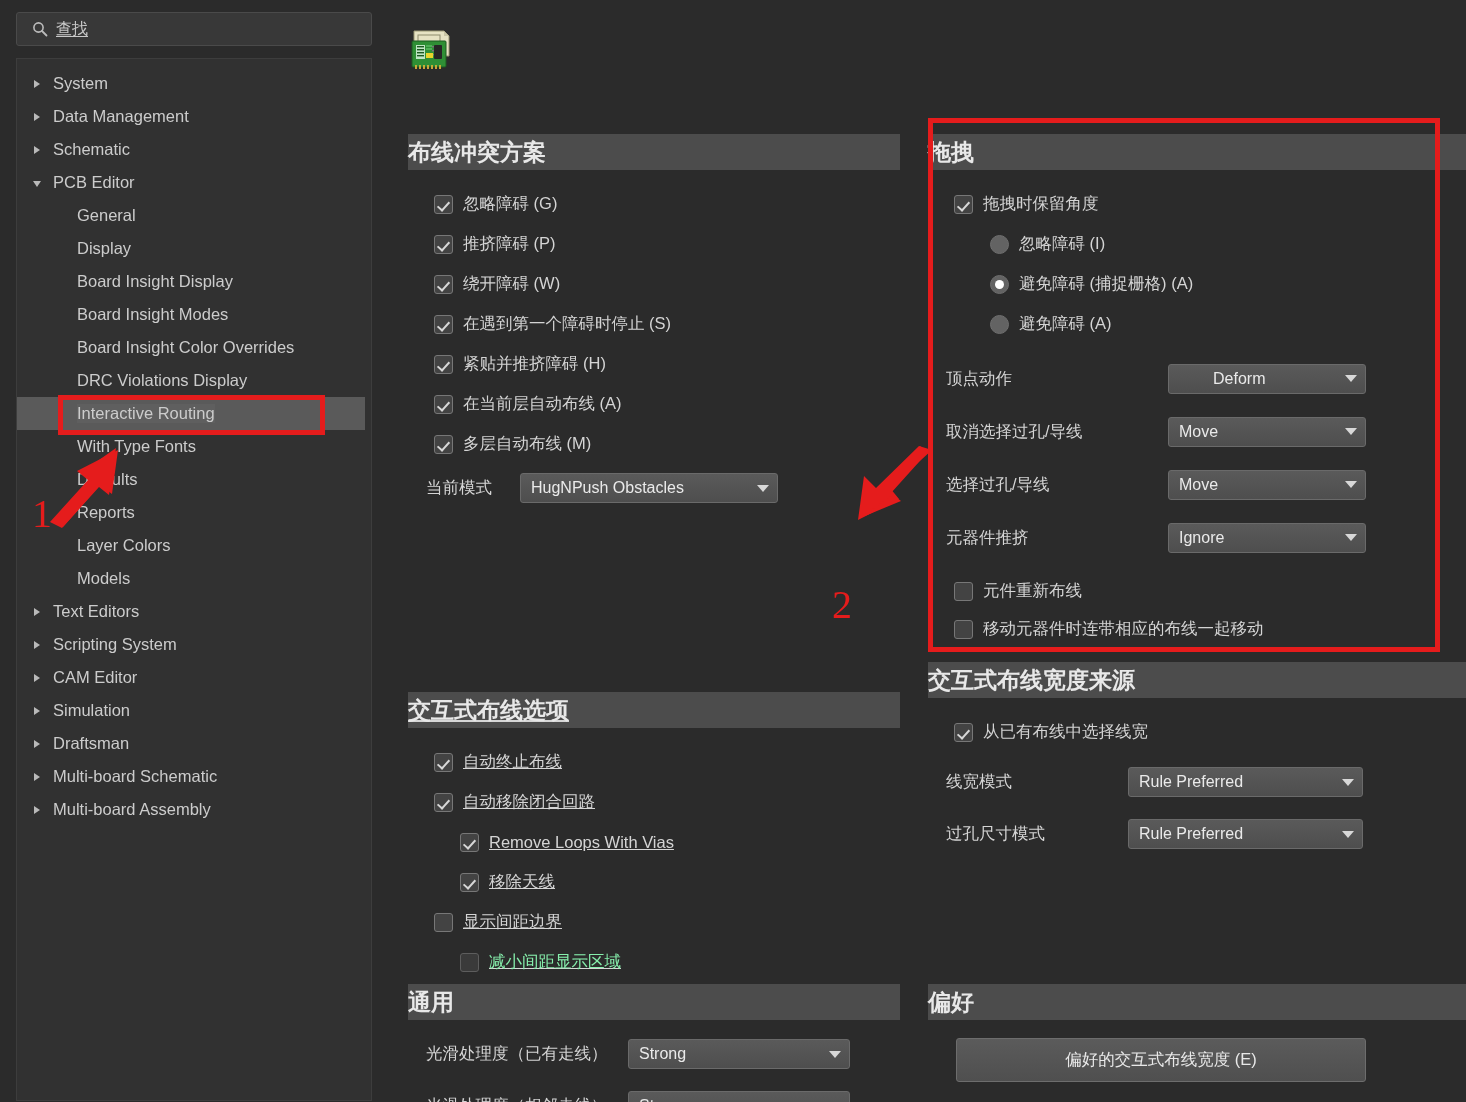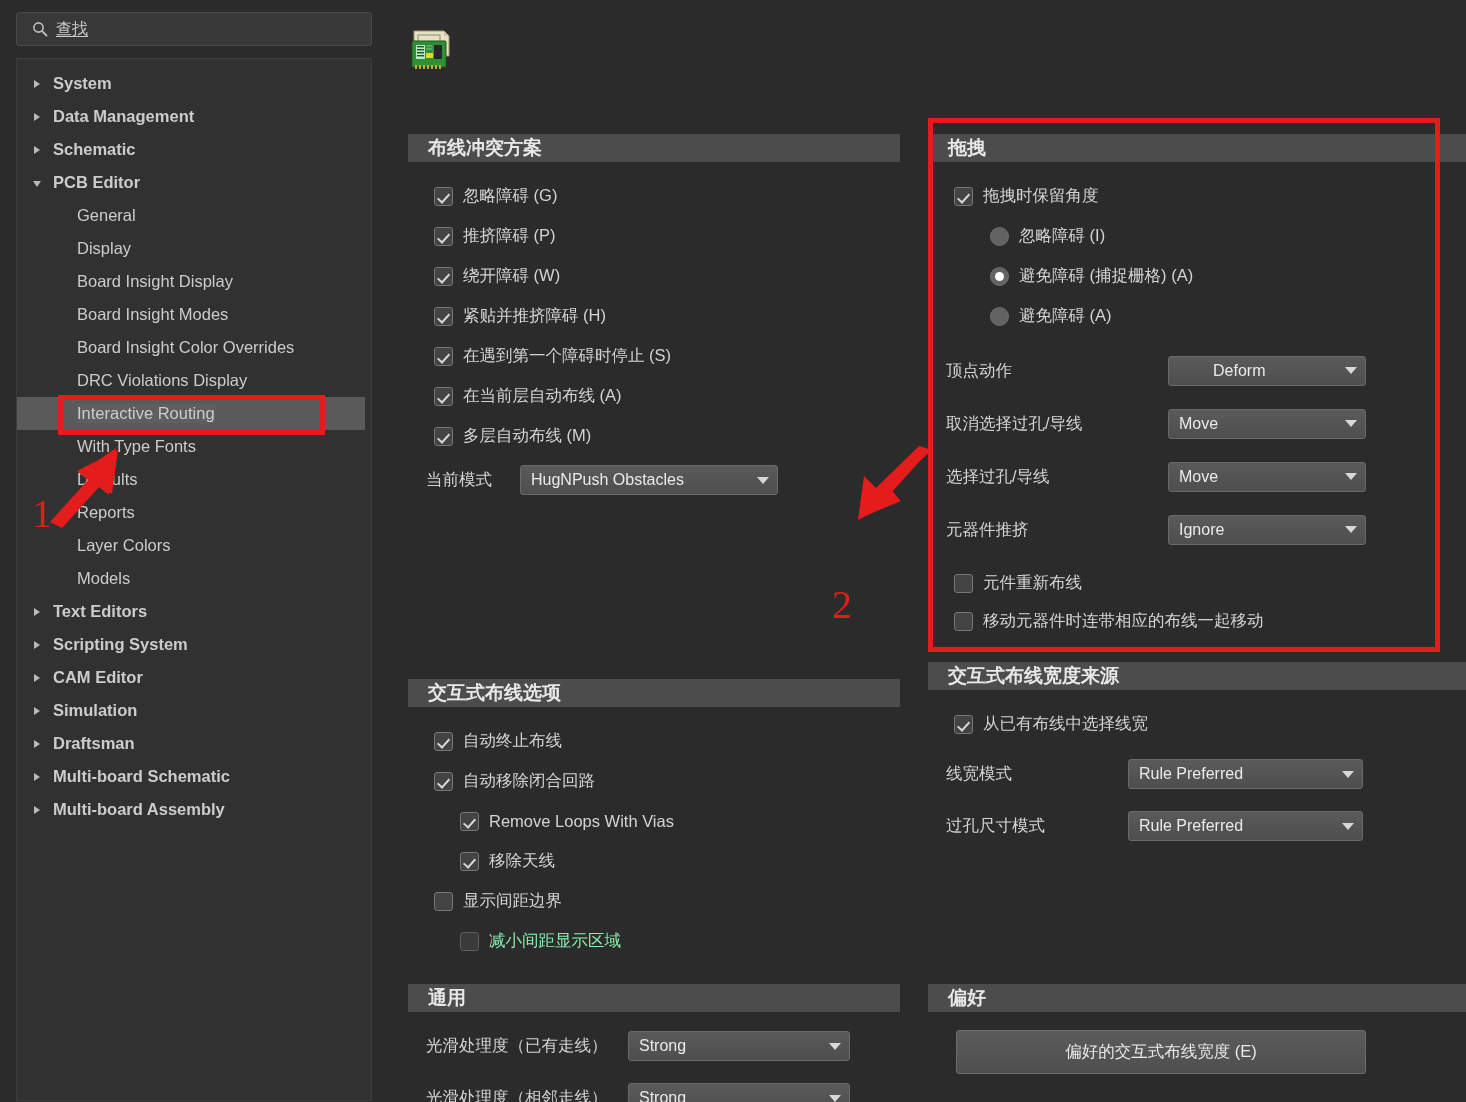--- a/index.html
+++ b/index.html
@@ -66,21 +66,21 @@
   .tree-row {
     display: flex;
     align-items: center;
     height: 33px;
     padding-left: 10px;
     font-size: 16.5px;
     color: #cccccc;
     white-space: nowrap;
     box-sizing: border-box;
   }
-  .tree-row.lvl1 { padding-left: 12px; font-weight: bold; }
+  .tree-row.lvl1 { padding-left: 12px; }
   .tree-row.lvl2 { padding-left: 60px; }
   .tree-row.selected {
     background: #5a5a5a;
     width: 348px;
   }
   .tree-row.selected .label {
     background: #5f5f5f;
   }
   .twisty {
     width: 16px;
@@ -131,25 +131,25 @@
   .grid {
     position: absolute;
     left: 0; right: 0; top: 118px; bottom: 0;
   }
 
   .section {
     position: absolute;
   }
   .sec-head {
     background: #4c4c4c;
-    height: 28px;
-    display: flex;
-    align-items: center;
-    padding-left: 20px;
-    font-size: 19px;
+    height: 36px;
+    display: flex;
+    align-items: center;
+    padding-left: 0;
+    font-size: 23px;
     font-weight: bold;
     color: #e8e8e8;
     box-sizing: border-box;
   }
   .sec-body {
     padding: 14px 0 0 0;
   }
 
   
   .chk-row {
@@ -453,25 +453,25 @@
             <div class="chk-row">
               <span class="cb checked"></span>
               <span>推挤障碍 (P)</span>
             </div>
             <div class="chk-row">
               <span class="cb checked"></span>
               <span>绕开障碍 (W)</span>
             </div>
             <div class="chk-row">
               <span class="cb checked"></span>
+              <span>在遇到第一个障碍时停止 (S)</span>
+            </div>
+            <div class="chk-row">
+              <span class="cb checked"></span>
               <span>紧贴并推挤障碍 (H)</span>
-            </div>
-            <div class="chk-row">
-              <span class="cb checked"></span>
-              <span>在遇到第一个障碍时停止 (S)</span>
             </div>
             <div class="chk-row">
               <span class="cb checked"></span>
               <span>在当前层自动布线 (A)</span>
             </div>
             <div class="chk-row">
               <span class="cb checked"></span>
               <span>多层自动布线 (M)</span>
             </div>
           </div>
@@ -541,21 +541,21 @@
                 <span>元件重新布线</span>
               </div>
               <div class="chk-row" style="height: 38px;">
                 <span class="cb"></span>
                 <span>移动元器件时连带相应的布线一起移动</span>
               </div>
             </div>
         </div>
       </div>
 
-      <div class="section" style="left:28px; top:561px; width:492px;">
+      <div class="section" style="left:28px; top:574px; width:492px;text-decoration:underline;">
         <div class="sec-head">交互式布线选项</div>
         <div class="sec-body" id="iro-body">
             <div class="chk-row">
               <span class="cb checked"></span>
               <span>自动终止布线</span>
             </div>
             <div class="chk-row">
               <span class="cb checked"></span>
               <span>自动移除闭合回路</span>
             </div>

